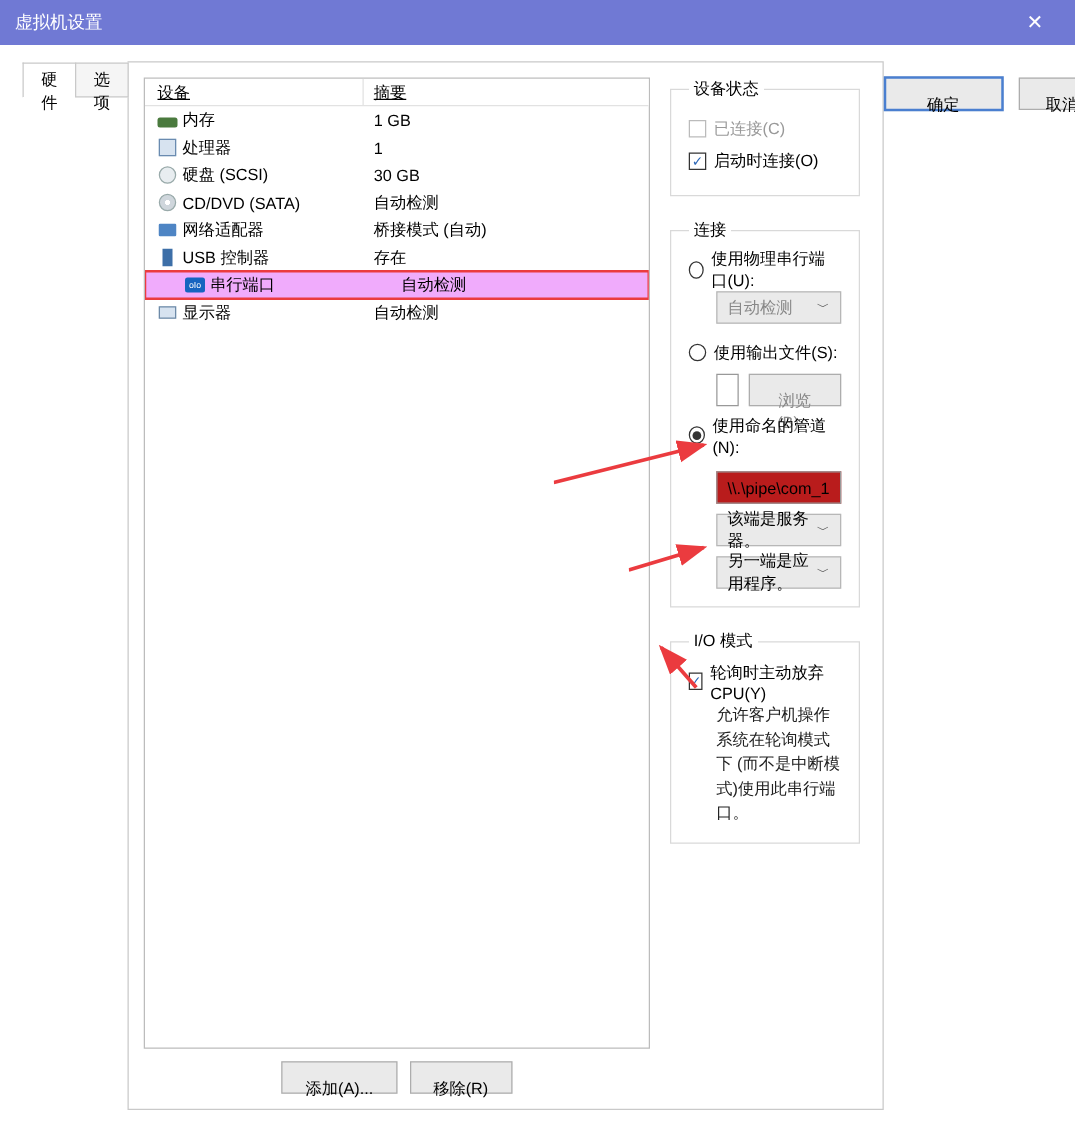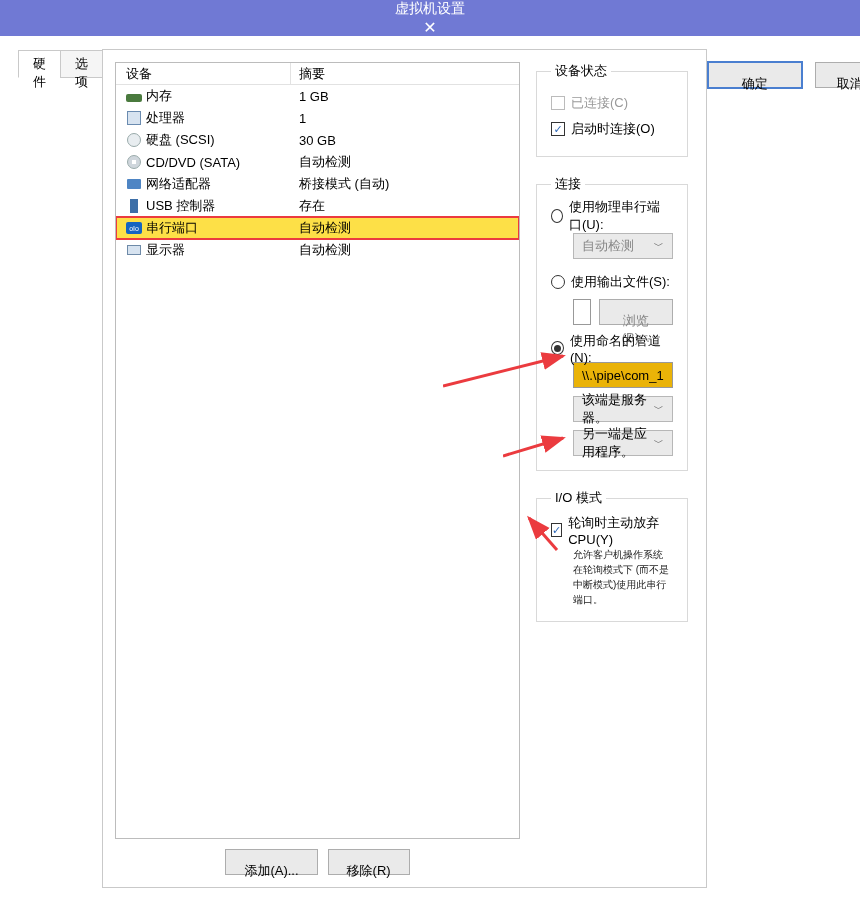--- a/index.html
+++ b/index.html
@@ -14,21 +14,20 @@
   }
   .window { width: 860px; height: 902px; display: flex; flex-direction: column; }
   .titlebar {
     background: #7079d4;
     color: #fff;
     height: 36px;
     display: flex;
     align-items: center;
     padding: 0 12px;
     font-size: 14px;
-    flex-direction: column;
   }
   .titlebar .title { flex: 1; }
   .titlebar .close { width: 40px; text-align: center; font-size: 16px; }
   .content {
     flex: 1;
     padding: 14px 18px 14px 18px;
     display: flex;
     position: relative;
   }
   .tabs { display: flex; height: 28px; position: relative; z-index: 2; }
@@ -55,33 +54,34 @@
     flex: 1;
     background: #fff;
     overflow: hidden;
   }
   .device-header {
     display: flex;
     border-bottom: 1px solid #e2e2e2;
     background: #fff;
     height: 22px;
     align-items: center;
+    text-decoration: underline;
   }
   .device-header .col1 { width: 175px; padding-left: 10px; border-right: 1px solid #e2e2e2; height: 100%; display: flex; align-items: center; }
   .device-header .col2 { flex: 1; padding-left: 8px; }
   .device-row {
     display: flex;
     height: 22px;
     align-items: center;
     font-size: 13px;
     position: relative;
   }
   .device-row .col1 { width: 175px; padding-left: 10px; display: flex; align-items: center; gap: 4px; }
   .device-row .col2 { flex: 1; padding-left: 8px; }
-  .device-row.selected { background: #fde047; }
+  .device-row.selected { background: #f0abfc; padding-left: 22px; }
   .device-row.highlighted {
     outline: 2px solid #eb3b3f;
     outline-offset: -1px;
     z-index: 1;
   }
   .ico {
     width: 16px; height: 16px; display: inline-flex; align-items: center; justify-content: center;
     font-size: 10px;
   }
   .ico-mem { background: linear-gradient(#4a7a3e,#4a7a3e); border-radius:2px; width:16px; height:8px; margin-top:4px; }
@@ -121,32 +121,32 @@
     align-items:center;
     padding:0 8px;
     justify-content:space-between;
     margin-top:4px;
     color:#555;
   }
   .select-box.enabled { background:#eaeaea; color:#000; }
   .select-box .caret { font-size:10px; color:#555; }
   .text-input {
     border:1px solid #999;
-    background:#eab308;
+    background:#b91c1c;
     height:26px;
     display:flex;
     align-items:center;
     padding:0 8px;
-    margin-top:1px;
+    margin-top:16px;
   }
   .indent { margin-left:22px; }
   .file-row { display:flex; gap:8px; align-items:center; margin-top:4px; }
   .file-row .text-input { flex:1; margin-top:0; background:#fff; }
   .file-row .btn { height:26px; color:#777; background:#eaeaea; }
-  .desc { font-size:10px; color:#222; margin-left:22px; margin-top:4px; line-height:1.5; }
+  .desc { font-size:13px; color:#222; margin-left:22px; margin-top:4px; line-height:1.5; }
   .footer {
     height:50px;
     display:flex;
     justify-content:flex-end;
     align-items:center;
     gap:12px;
     padding-right:20px;
     position:relative;
   }
   .arrow { position:absolute; pointer-events:none; }

